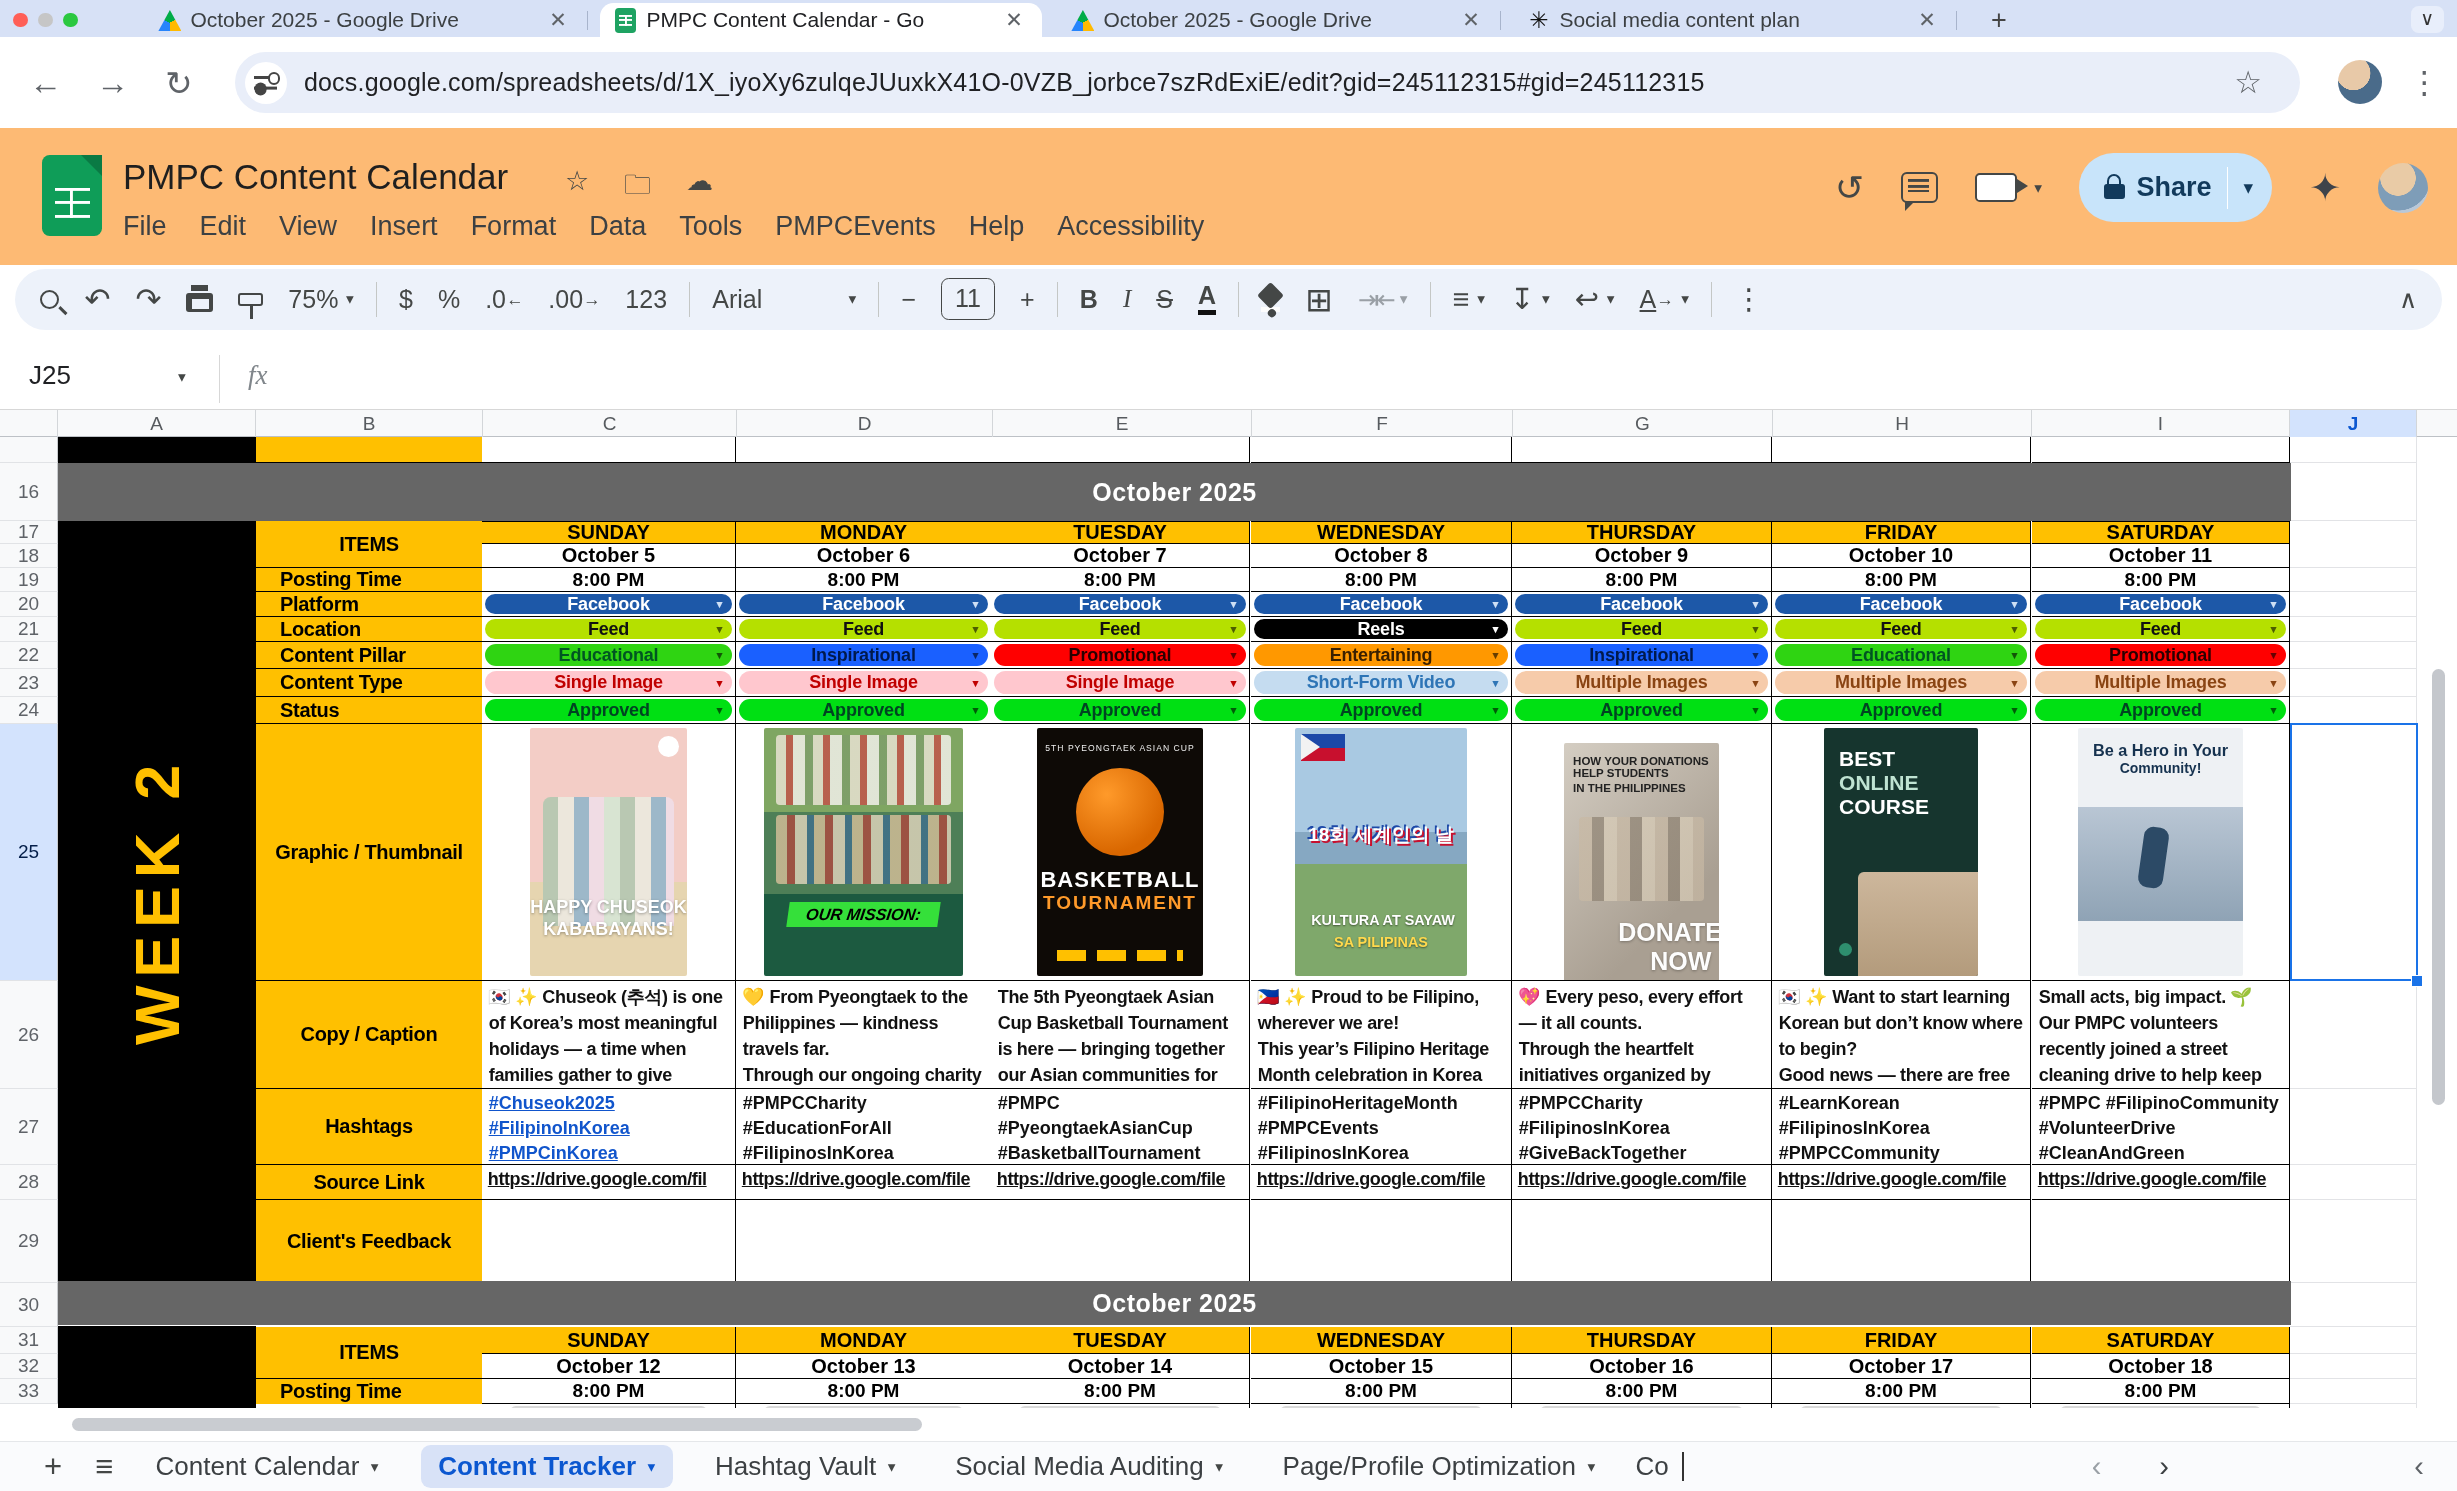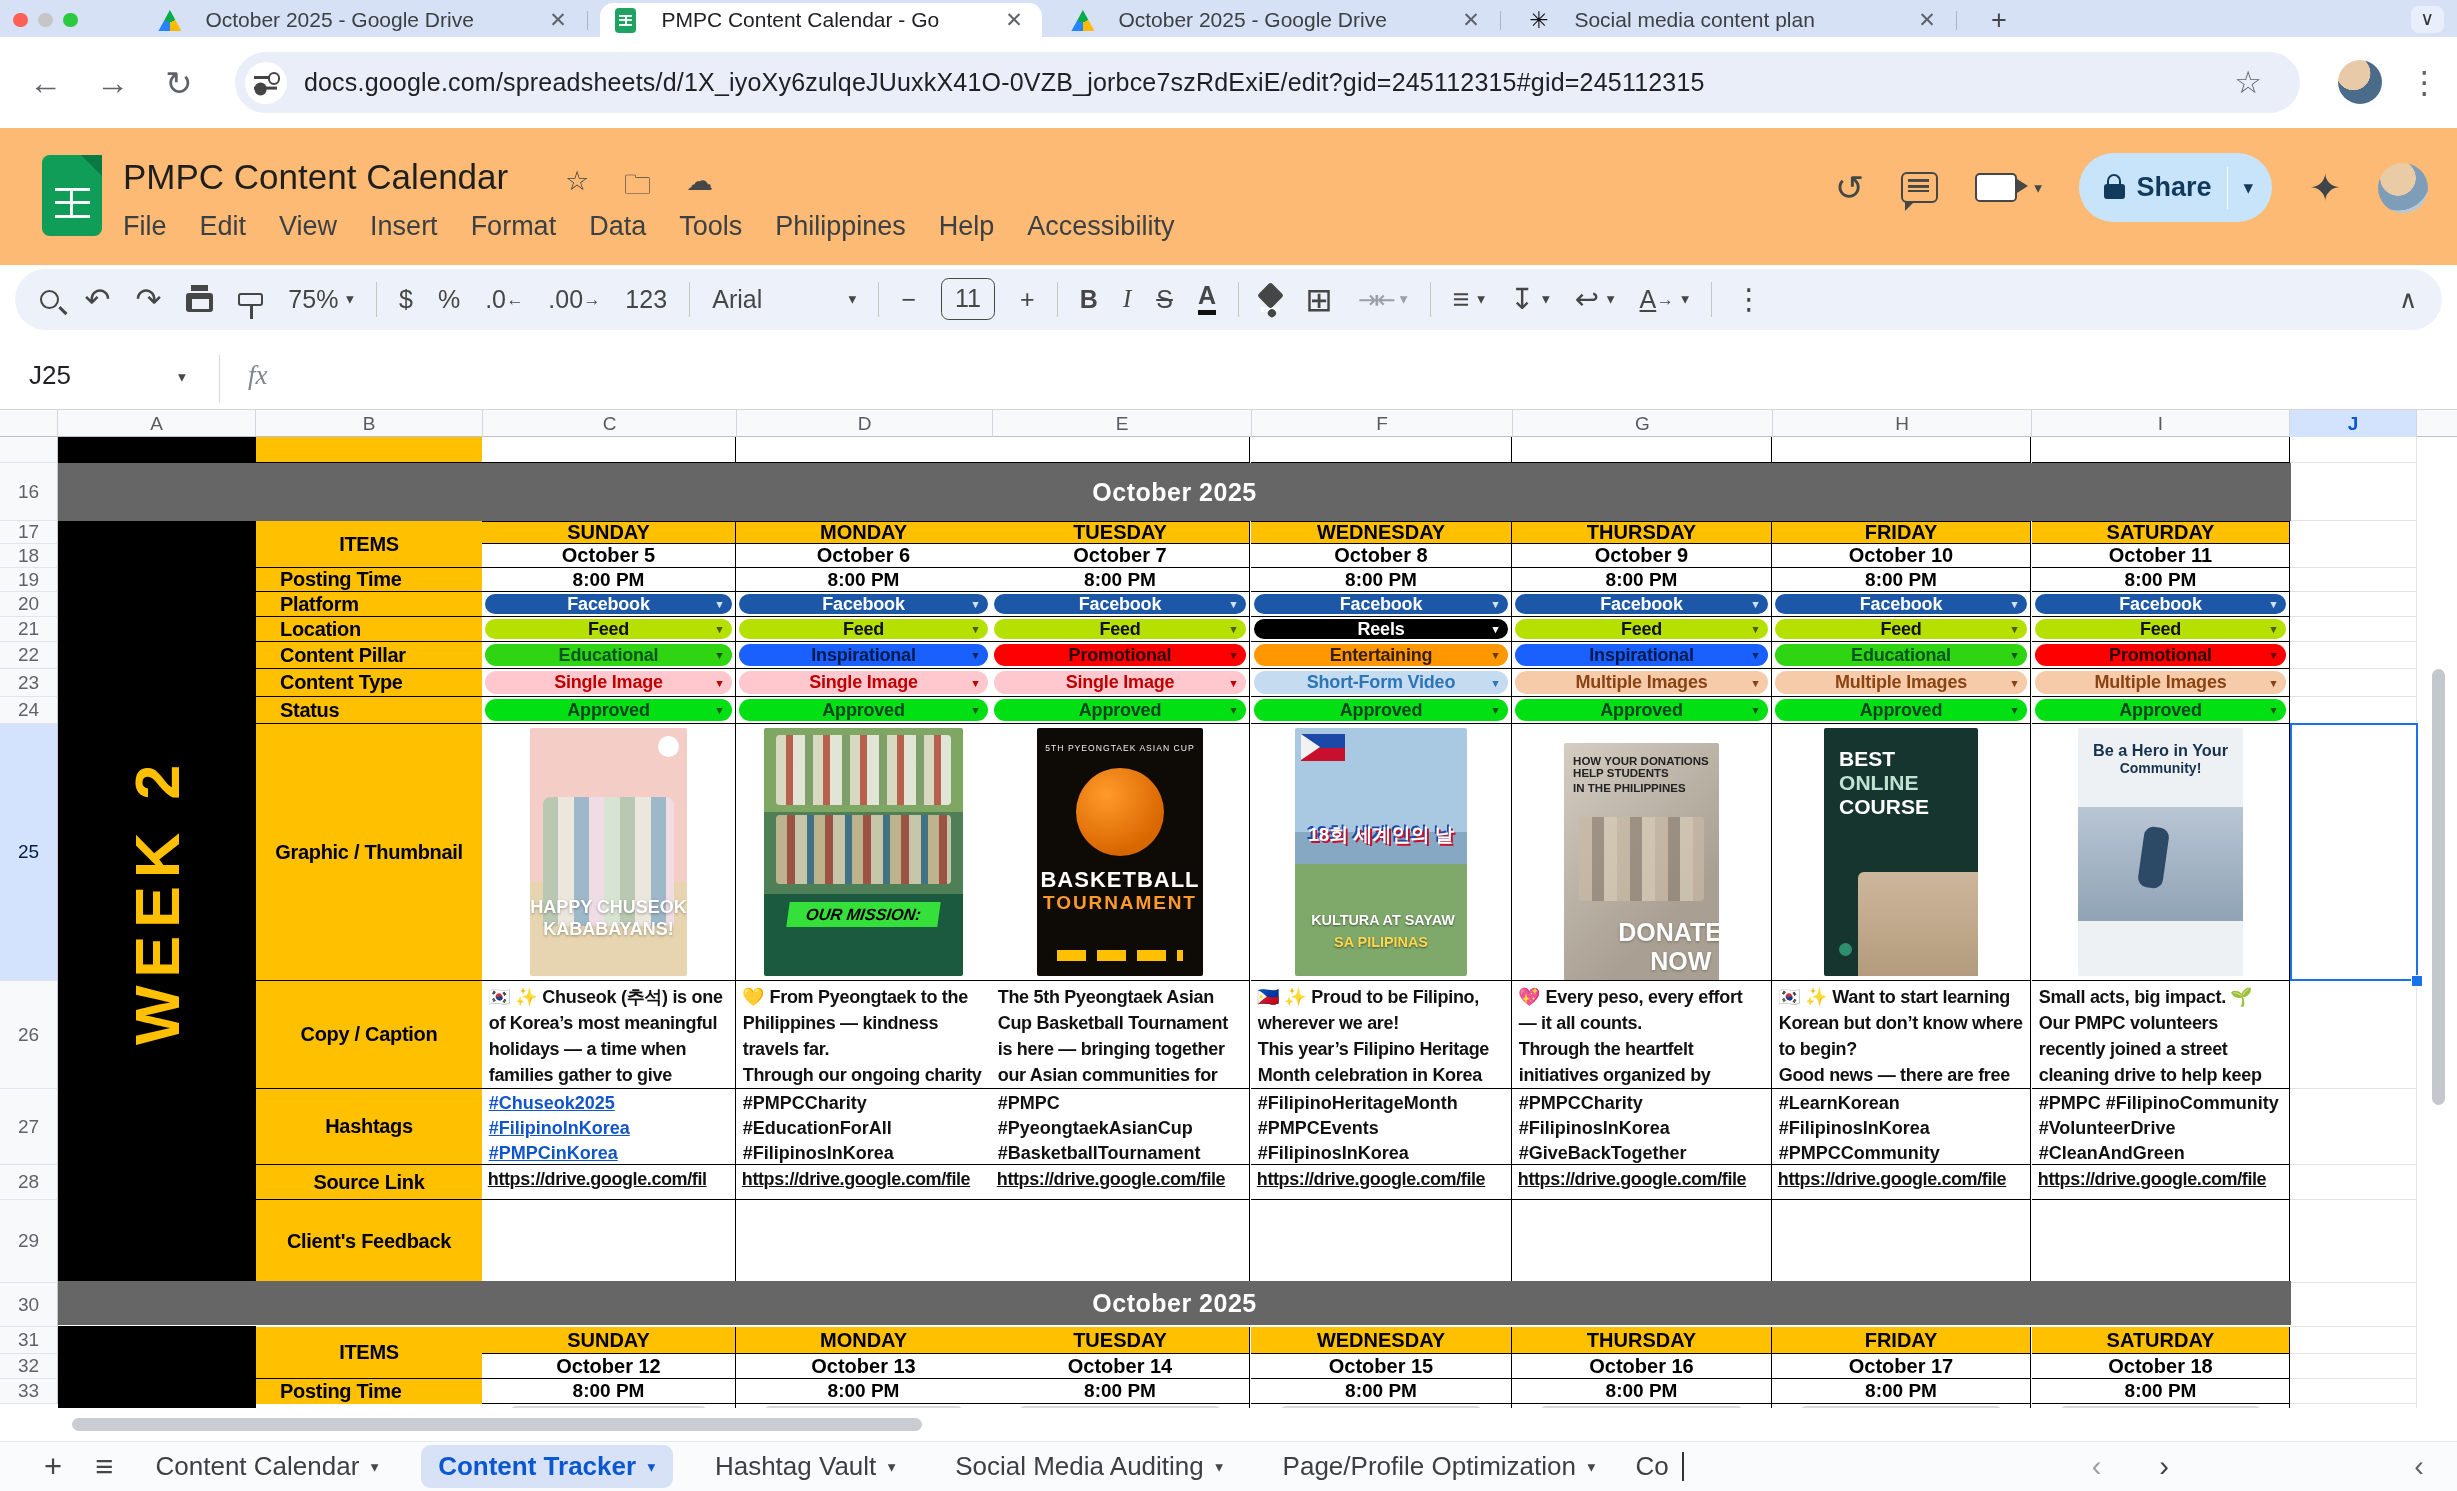--- a/index.html
+++ b/index.html
@@ -8,21 +8,21 @@
 
   
   #tabstrip { position:relative; width:2457px; height:37px; background:#d7e1f6; }
   .tlights { position:absolute; left:13.4px; top:12.5px; display:flex; gap:10.6px; }
   .tl { width:14.4px; height:14.4px; border-radius:50%; }
   .tl.r{background:#ff5f57}.tl.y{background:#c6c6c6}.tl.g{background:#2bc840}
   .btab { position:absolute; top:2.9px; height:35px; display:flex; align-items:center;
     padding:0 13.4px; width:442px; color:#3c4043; font-size:21px; }
   .btab .sep { position:absolute; right:-1.9px; top:7.7px; width:1px; height:19px; background:#a8b4cc; }
   .btab.active { background:#fff; border-radius:13.4px 13.4px 0 0; color:#202124; }
-  .btab .lbl { white-space:nowrap; overflow:hidden; flex:1; margin:0 23px; }
+  .btab .lbl { white-space:nowrap; overflow:hidden; flex:1; margin:0 8px; }
   .btab .x { font-size:21px; color:#5f6368; padding:0 5.8px; }
   .ticon { width:25px; height:25px; flex:none; display:flex; align-items:center; justify-content:center; }
   .drive-tri { width:23px; height:21px; clip-path:polygon(50% 0,100% 100%,0 100%);
     background:conic-gradient(from 180deg at 50% 62%, #2684fc 0 120deg, #00ac47 120deg 240deg, #ffba00 240deg 360deg); }
   .sheets-sq { width:21px; height:25px; background:#1ea362; border-radius:3.8px; position:relative; }
   .sheets-sq:after{content:"";position:absolute;left:3.8px;top:6.7px;width:13.4px;height:11.5px;
     background:linear-gradient(#fff,#fff) 0 4.8px/13.4px 1.9px no-repeat,linear-gradient(#fff,#fff) 5.8px 0/1.9px 11.5px no-repeat,
     linear-gradient(#fff,#fff) 0 0/13.4px 1.9px no-repeat,linear-gradient(#fff,#fff) 0 9.6px/13.4px 1.9px no-repeat;}
   .openai-g { font-size:23px; color:#111; }
   .newtab { position:absolute; top:4.8px; font-size:27px; color:#444; }
@@ -319,21 +319,21 @@
   <span class="title-ics" style="left:624px">🗀</span>
   <span class="title-ics" style="left:686px">☁</span>
   <div id="menubar">
     <span>File</span>
     <span>Edit</span>
     <span>View</span>
     <span>Insert</span>
     <span>Format</span>
     <span>Data</span>
     <span>Tools</span>
-    <span>Philippines</span>
+    <span>PMPCEvents</span>
     <span>Help</span>
     <span>Accessibility</span>
   </div>
   <div class="hdr-right">
     <span class="hic">↺</span>
     <span class="bubble"></span>
     <span style="display:flex;align-items:center;gap:9.6px">
       <span class="cam"></span>
       <span class="dd">▾</span>
     </span>

